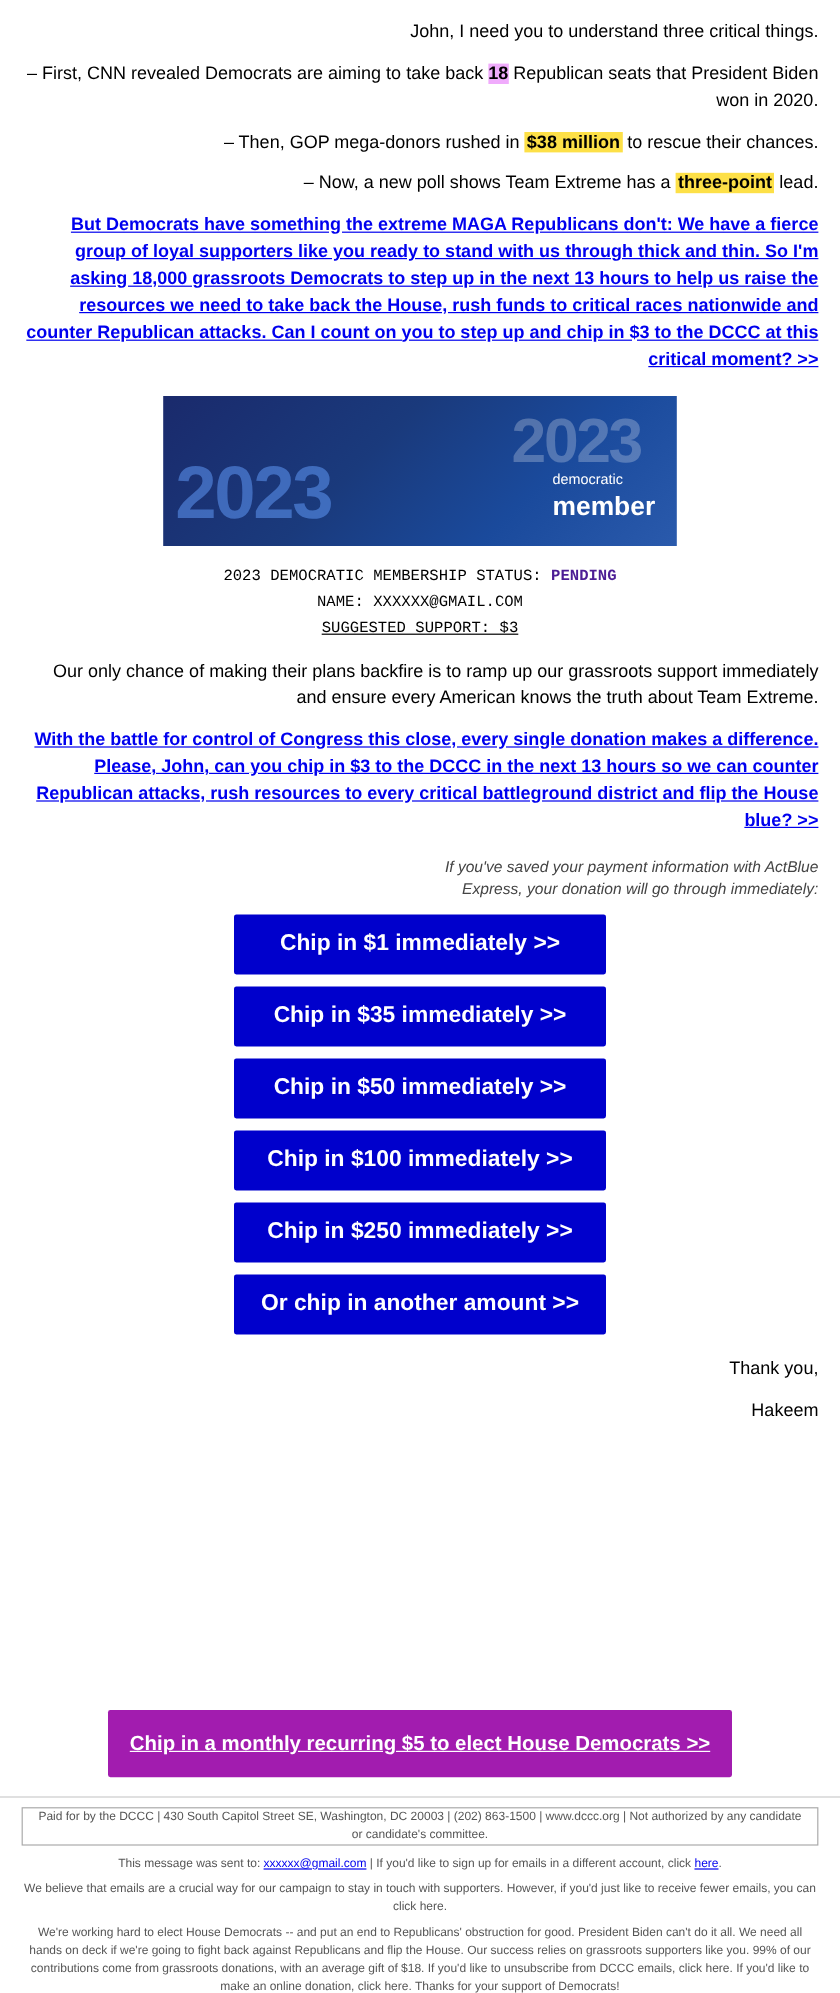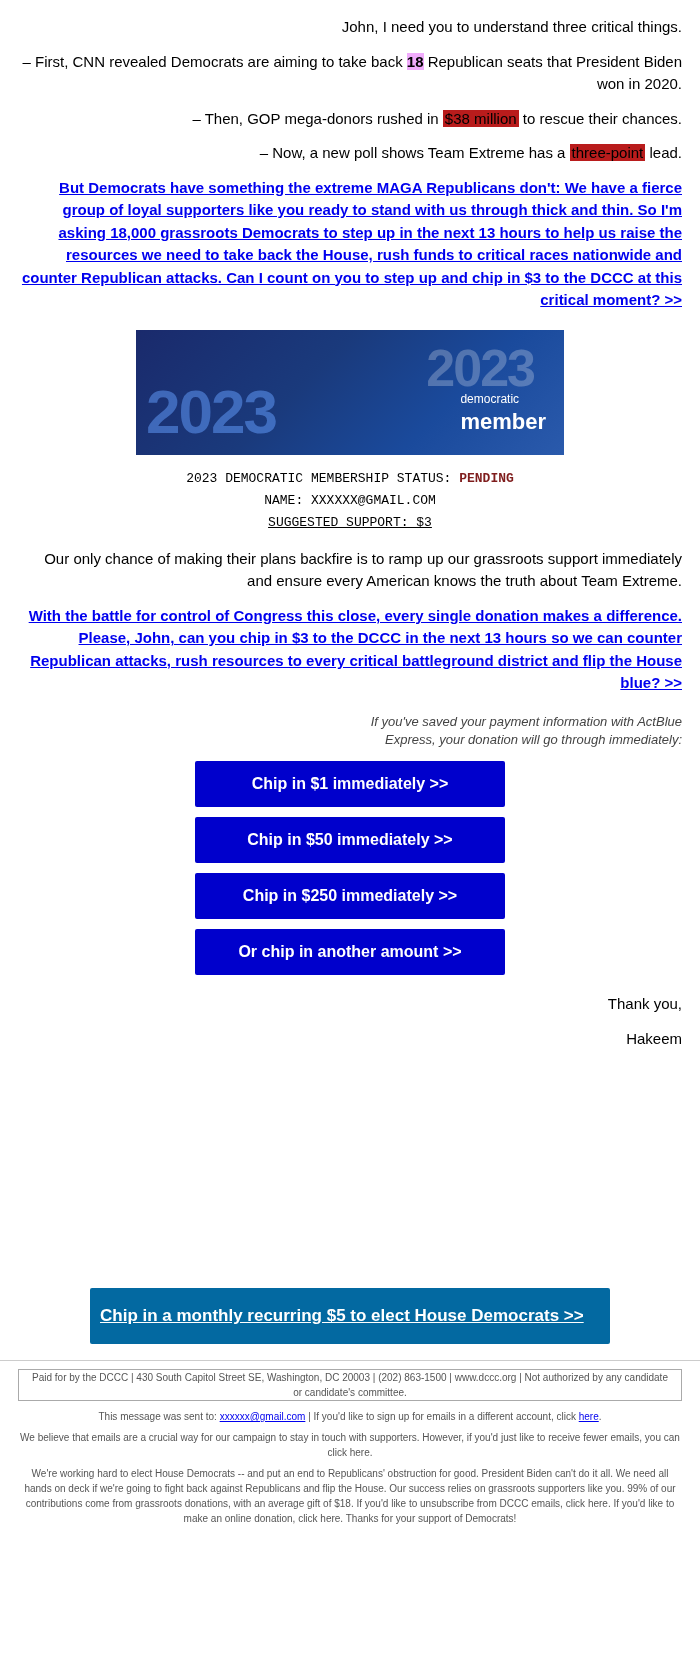--- a/index.html
+++ b/index.html
@@ -17,22 +17,22 @@
     p {
       margin-bottom: 12px;
       line-height: 1.5;
       text-align: right;
     }
     .highlight-yellow {
       background-color: #f0abfc;
       font-weight: bold;
     }
     .highlight-box {
-      background-color: #b91c1c;
-      font-weight: normal;
+      background-color: #fde047;
+      font-weight: bold;
       padding: 0 2px;
     }
     .blue-link {
       color: #0000EE;
       text-decoration: underline;
       font-weight: bold;
     }
     .image-section {
       text-align: center;
       margin: 18px 0 10px 0;
@@ -83,21 +83,21 @@
       font-weight: bold;
     }
     .membership-status {
       text-align: center;
       font-family: 'Courier New', monospace;
       font-size: 13px;
       margin: 6px 0 14px 0;
       line-height: 1.7;
     }
     .membership-status .pending {
-      color: #7f1d1d;
+      color: #4c1d95;
       font-weight: bold;
     }
     .membership-status .suggested {
       text-decoration: underline;
     }
     .donation-section {
       text-align: center;
       margin: 18px 0;
     }
     .donation-section .disclaimer {
@@ -107,21 +107,21 @@
       margin-bottom: 12px;
       line-height: 1.4;
     }
     .donate-btn {
       display: block;
       width: 310px;
       margin: 0 auto 10px auto;
       padding: 14px 10px;
       background-color: #0000CC;
       color: #fff;
-      font-size: 16px;
+      font-size: 19px;
       font-weight: bold;
       text-align: center;
       border: none;
       cursor: pointer;
       text-decoration: none;
       border-radius: 2px;
     }
     .sign-off {
       margin-top: 18px;
       line-height: 1.8;
@@ -132,25 +132,25 @@
     .footer-cta-section {
       background: #fff;
       padding: 10px 18px 16px;
       text-align: center;
     }
     .footer-cta-btn {
       display: inline-block;
       width: 90%;
       max-width: 520px;
       padding: 18px 10px;
-      background-color: #0369a1;
+      background-color: #a21caf;
       color: #fff;
       font-size: 17px;
       font-weight: bold;
-      text-align: left;
+      text-align: center;
       border: none;
       cursor: pointer;
       border-radius: 2px;
     }
     .footer-legal {
       background: #fff;
       padding: 8px 18px;
       border-top: 1px solid #ccc;
     }
     .footer-legal p {
@@ -221,21 +221,23 @@
     <a class="blue-link" href="#">With the battle for control of Congress this close, every single donation makes a difference. Please, John, can you chip in $3 to the DCCC in the next 13 hours so we can counter Republican attacks, rush resources to every critical battleground district and flip the House blue? &gt;&gt;</a>
   </p>
 
   <div class="donation-section">
     <p class="disclaimer">
       <span>If you've saved your payment information with ActBlue</span><br>
       <span>Express, your donation will go through immediately:</span>
     </p>
 
     <a href="#" class="donate-btn">Chip in $1 immediately &gt;&gt;</a>
+    <a href="#" class="donate-btn">Chip in $35 immediately &gt;&gt;</a>
     <a href="#" class="donate-btn">Chip in $50 immediately &gt;&gt;</a>
+    <a href="#" class="donate-btn">Chip in $100 immediately &gt;&gt;</a>
     <a href="#" class="donate-btn">Chip in $250 immediately &gt;&gt;</a>
     <a href="#" class="donate-btn">Or chip in another amount &gt;&gt;</a>
   </div>
 
   <div class="sign-off">
     <p>Thank you,</p>
     <p>Hakeem</p>
   </div>
 
   <div class="spacer"></div>

